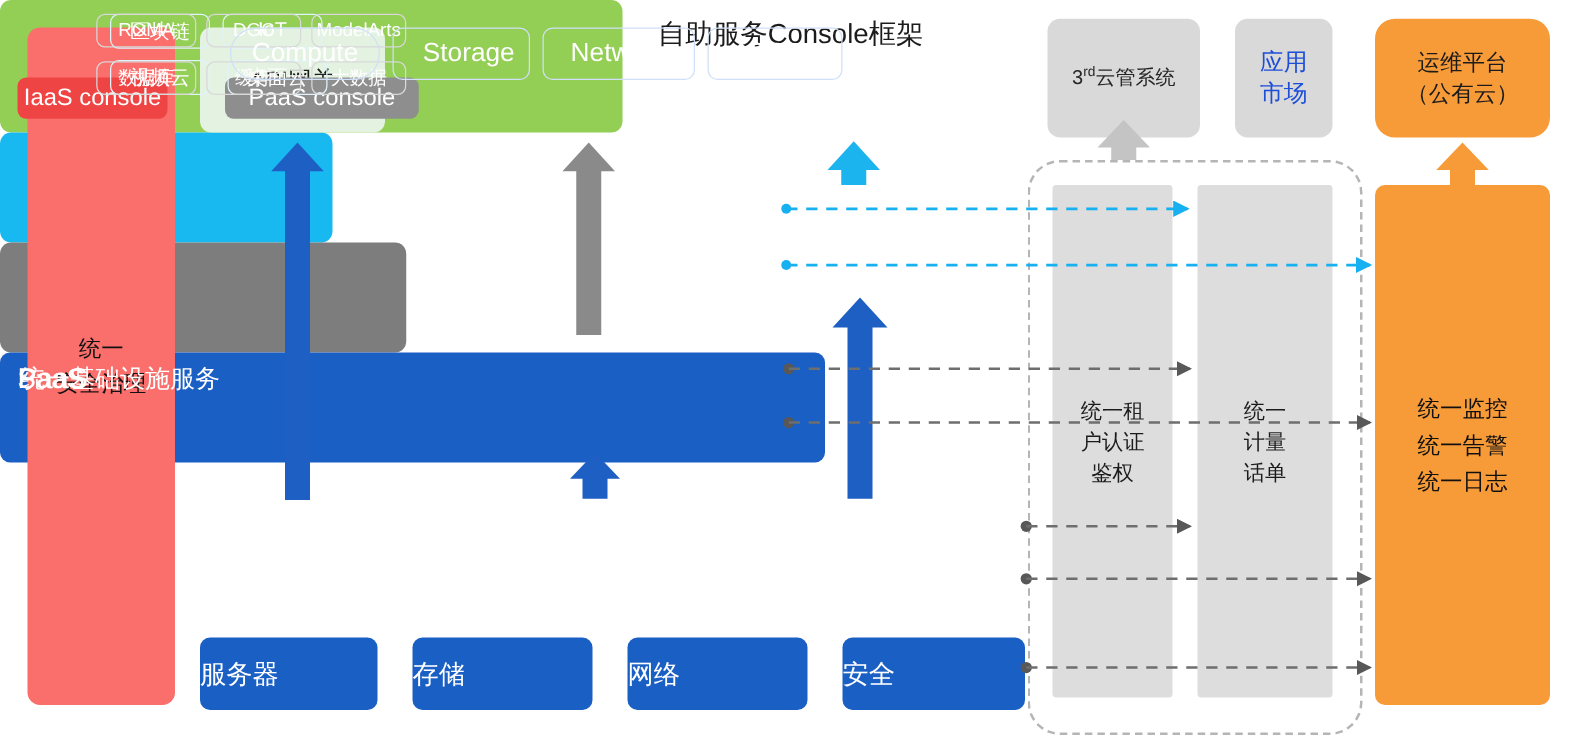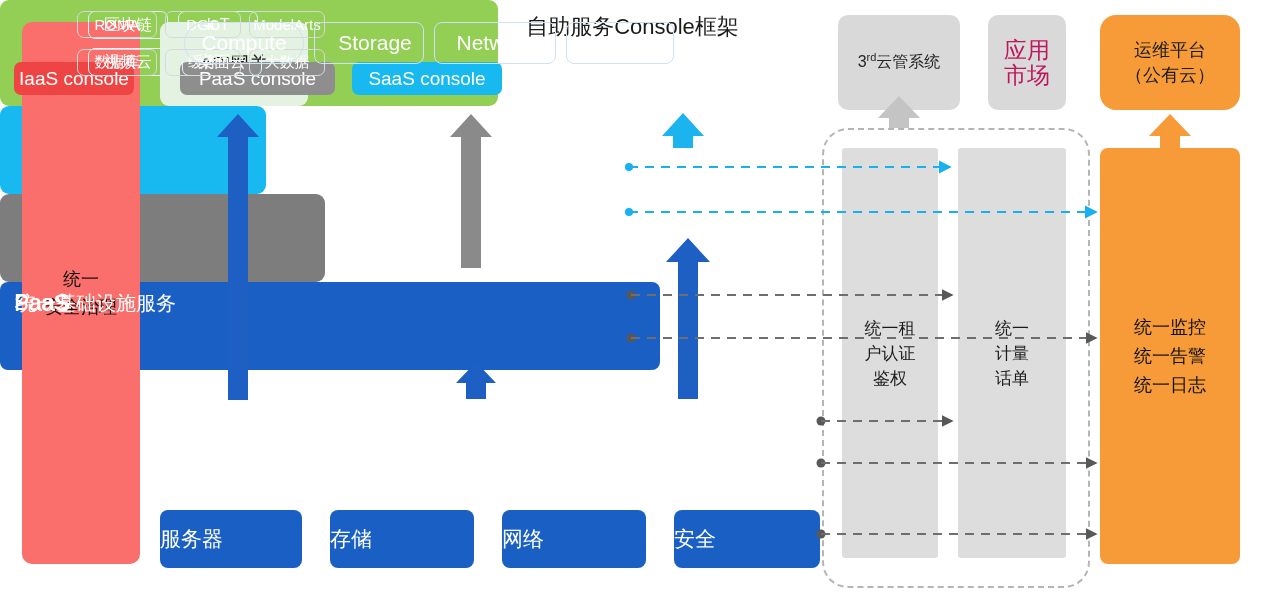--- a/index.html
+++ b/index.html
@@ -19,21 +19,21 @@
   
   #console-frame{left:322px;top:15px;width:498px;height:106px;background:#93ce55;border-radius:9px;display:block;}
   #console-title{position:absolute;left:0;right:0;top:12px;text-align:center;font-size:22px;color:#1b1b1b;}
   .console-chip{position:absolute;top:62px;height:33px;color:#fff;font-size:19px;}
   #iaas-console{left:14px;width:120px;background:#ef4444;text-align:center;}
   #paas-console{left:180px;width:155px;background:#8e8e8e;}
   #saas-console{left:352px;width:150px;background:#17b9f0;}
 
   
   #third-cloud{left:838px;top:15px;width:122px;height:95px;background:#d9d9d9;border-radius:10px;color:#262626;font-size:16px;}
-  #app-market{left:988px;top:15px;width:78px;height:95px;background:#d9d9d9;border-radius:10px;color:#be185d;font-size:23px;line-height:25px;}
+  #app-market{left:988px;top:15px;width:78px;height:95px;background:#d9d9d9;border-radius:10px;color:#1d4ed8;font-size:19px;line-height:25px;}
   #ops-platform{left:1100px;top:15px;width:140px;height:95px;background:#f79b39;border-radius:16px;color:#1b1b1b;font-size:18px;line-height:25px;}
 
   
   #ops-panel{left:1100px;top:148px;width:140px;height:416px;background:#f79b39;border-radius:8px;
       color:#111;font-size:18px;line-height:29px;}
 
   
   #saas-layer{left:552px;top:148px;width:266px;height:88px;background:#17b9f0;border-radius:9px;display:block;}
   #saas-label{position:absolute;left:14px;top:50%;transform:translateY(-50%);color:#fff;font-size:22px;}
   .saas-chip{position:absolute;height:28px;border:1.6px solid #dff3fd;color:#fff;font-size:16px;background:transparent;}
@@ -115,23 +115,20 @@
   </div>
 
   <div id="console-frame">
     <div id="console-title">自助服务Console框架</div>
     <div class="chip console-chip" id="iaas-console">
       <span>IaaS console</span>
     </div>
     <div class="chip console-chip" id="paas-console">
       <span>PaaS console</span>
     </div>
-    <div class="chip console-chip" id="saas-console">
-      <span>SaaS console</span>
-    </div>
   </div>
 
   <div class="box" id="third-cloud">
     <span><span>3</span><sup style="font-size:11px">rd</sup><span>云管系统</span></span>
   </div>
 
   <div class="box" id="app-market">
     <div>
       <div>应用</div>
       <div>市场</div>

